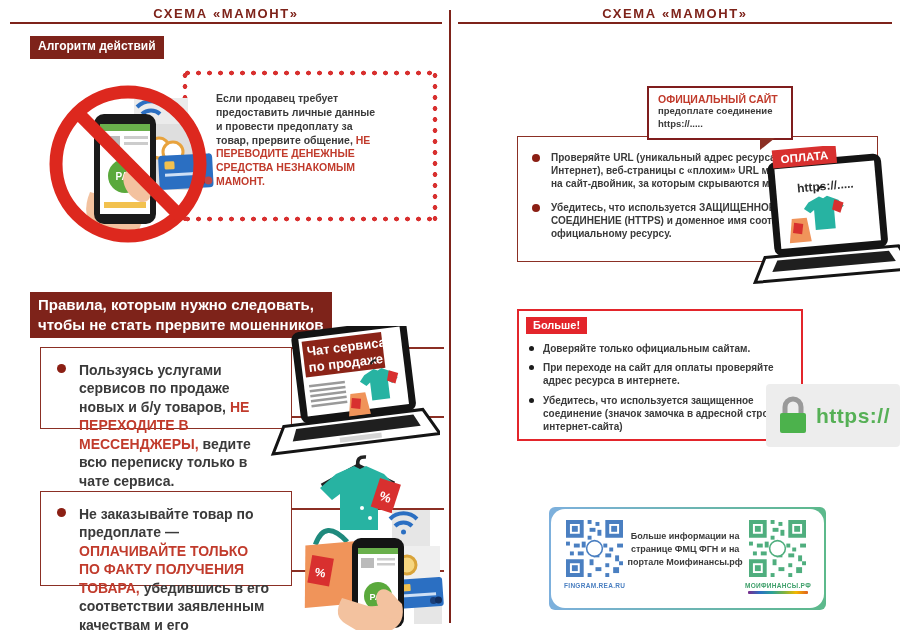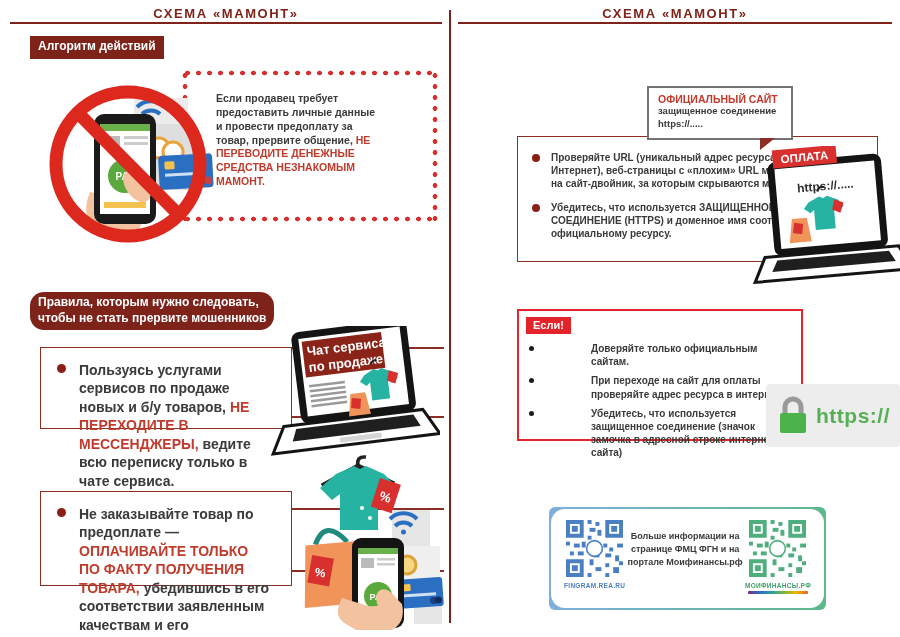--- a/index.html
+++ b/index.html
@@ -13,21 +13,21 @@
   .page-header{top:6px;font-size:13px;font-weight:bold;letter-spacing:1.6px;color:#7e231a;text-align:center;}
   .header-line{top:22px;height:1.5px;background:#7e231a;}
   .center-divider{left:449px;top:10px;width:2px;height:613px;background:#7e231a;}
   
   .maroon-title{
     background:#7e231a;color:#fff;font-weight:bold;line-height:1.3;
     padding:3px 8px 4px;display:inline-block;
   }
   .maroon-title span{display:block;}
   .t1{font-size:12px;}
-  .t2{font-size:12px;border-radius:14px;}
+  .t2{font-size:15px;}
   
   .dotted-box{
     left:182px;top:70px;width:256px;height:152px;background:#fff;z-index:1;
     background-image:
       radial-gradient(circle,#d8302f 2.1px,rgba(0,0,0,0) 2.7px),
       radial-gradient(circle,#d8302f 2.1px,rgba(0,0,0,0) 2.7px),
       radial-gradient(circle,#d8302f 2.1px,rgba(0,0,0,0) 2.7px),
       radial-gradient(circle,#d8302f 2.1px,rgba(0,0,0,0) 2.7px);
     background-size:11px 6px,11px 6px,6px 11px,6px 11px;
     background-position:left top,left bottom,left top,right top;
@@ -49,38 +49,38 @@
   .illus{z-index:2;}
   
   .url-box{
     left:517px;top:136px;width:361px;height:126px;border:1.5px solid #8b2f24;background:#fff;
     box-sizing:border-box;padding:14px 0 0 14px;z-index:1;
   }
   .url-row{display:flex;align-items:flex-start;margin-bottom:11px;}
   .url-row .dot{width:8px;height:8px;border-radius:50%;background:#8b1f14;margin-top:3px;flex:none;}
   .url-row .txt{margin-left:11px;width:276px;font-size:10px;line-height:1.3;font-weight:bold;color:#3a3a3a;}
   .official-box{
-    left:647px;top:86px;width:146px;border:2px solid #737373;background:#fff;z-index:3;
+    left:647px;top:86px;width:146px;border:2px solid #7f1d1d;background:#fff;z-index:3;
     padding:5px 9px 7px;box-sizing:border-box;
   }
   .official-box .ttl{font-size:10.5px;font-weight:bold;color:#c13b2c;}
   .official-box .ln{font-size:9.5px;font-weight:bold;color:#3a3a3a;line-height:1.35;}
   .official-tail{
     position:absolute;bottom:-12px;right:16px;width:0;height:0;
     border-top:12px solid #8b2f24;border-right:15px solid transparent;
   }
   .important-box{
     left:517px;top:309px;width:286px;height:132px;border:2px solid #e3252b;background:#fff;
     box-sizing:border-box;z-index:1;padding:31px 8px 0 10px;
   }
   .important-label{
     position:absolute;left:7px;top:6px;background:#e3252b;color:#fff;
     font-size:11px;font-weight:bold;padding:2px 7px 3px;
   }
-  .imp-row{display:flex;align-items:flex-start;margin-bottom:6px;gap:48px;}
+  .imp-row{display:flex;align-items:flex-start;margin-bottom:6px;}
   .imp-row .dot{width:5px;height:5px;border-radius:50%;background:#1c1c1c;margin-top:4px;flex:none;}
   .imp-row .txt{margin-left:9px;width:248px;font-size:10px;line-height:1.32;font-weight:bold;color:#3a3a3a;}
   .https-badge{
     left:766px;top:384px;width:134px;height:63px;background:#ededed;border-radius:4px;z-index:3;
     display:flex;align-items:center;padding-left:12px;box-sizing:border-box;
   }
   .https-badge .txt{font-size:21px;font-weight:bold;color:#56b056;margin-left:8px;letter-spacing:0.5px;}
   
   .qr-panel{
     left:549px;top:507px;width:277px;height:103px;border-radius:6px;
@@ -325,21 +325,21 @@
         <div class="txt">Проверяйте URL (уникальный адрес ресурса в сети Интернет), веб-страницы с «плохим» URL могут вести на сайт-двойник, за которым скрываются мошенники.</div>
       </div>
       <div class="url-row">
         <span class="dot"></span>
         <div class="txt">Убедитесь, что используется ЗАЩИЩЕННОЕ СОЕДИНЕНИЕ (HTTPS) и доменное имя соответствует официальному ресурсу.</div>
       </div>
     </div>
 
     <div class="abs official-box">
       <div class="ttl">ОФИЦИАЛЬНЫЙ САЙТ</div>
-      <div class="ln">защищенное соединение</div>
+      <div class="ln">предоплате соединение</div>
       <div class="ln">https://.....</div>
       <div class="official-tail"></div>
     </div>
 
     <svg class="abs illus" style="left:752px;top:146px;" width="148" height="148" viewBox="0 0 148 148">
       <g transform="rotate(-5 74 74)">
         <rect x="20" y="12" width="114" height="94" rx="8" fill="#141414"></rect>
         <rect x="27" y="19" width="100" height="80" fill="#fff"></rect>
         <text x="48" y="44" font-size="12" font-weight="bold" fill="#2e2e2e">https://.....</text>
         <g transform="translate(50,50)">
@@ -354,21 +354,21 @@
         <g>
           <rect x="26" y="0" width="64" height="18" fill="#d8302f"></rect>
           <text x="58" y="13.5" font-size="11.5" font-weight="bold" fill="#fff" text-anchor="middle">ОПЛАТА</text>
         </g>
         <path d="M10 106 L144 106 L156 130 L-2 130 Z" fill="#fff" stroke="#141414" stroke-width="3"></path>
         <path d="M22 110 L134 110 L140 121 L16 121 Z" fill="#1f1f1f"></path>
       </g>
     </svg>
 
     <div class="abs important-box">
-      <div class="important-label">Если!</div>
+      <div class="important-label">Больше!</div>
       <div class="imp-row">
         <span class="dot"></span>
         <div class="txt">Доверяйте только официальным сайтам.</div>
       </div>
       <div class="imp-row">
         <span class="dot"></span>
         <div class="txt">При переходе на сайт для оплаты проверяйте адрес ресурса в интернете.</div>
       </div>
       <div class="imp-row">
         <span class="dot"></span>

